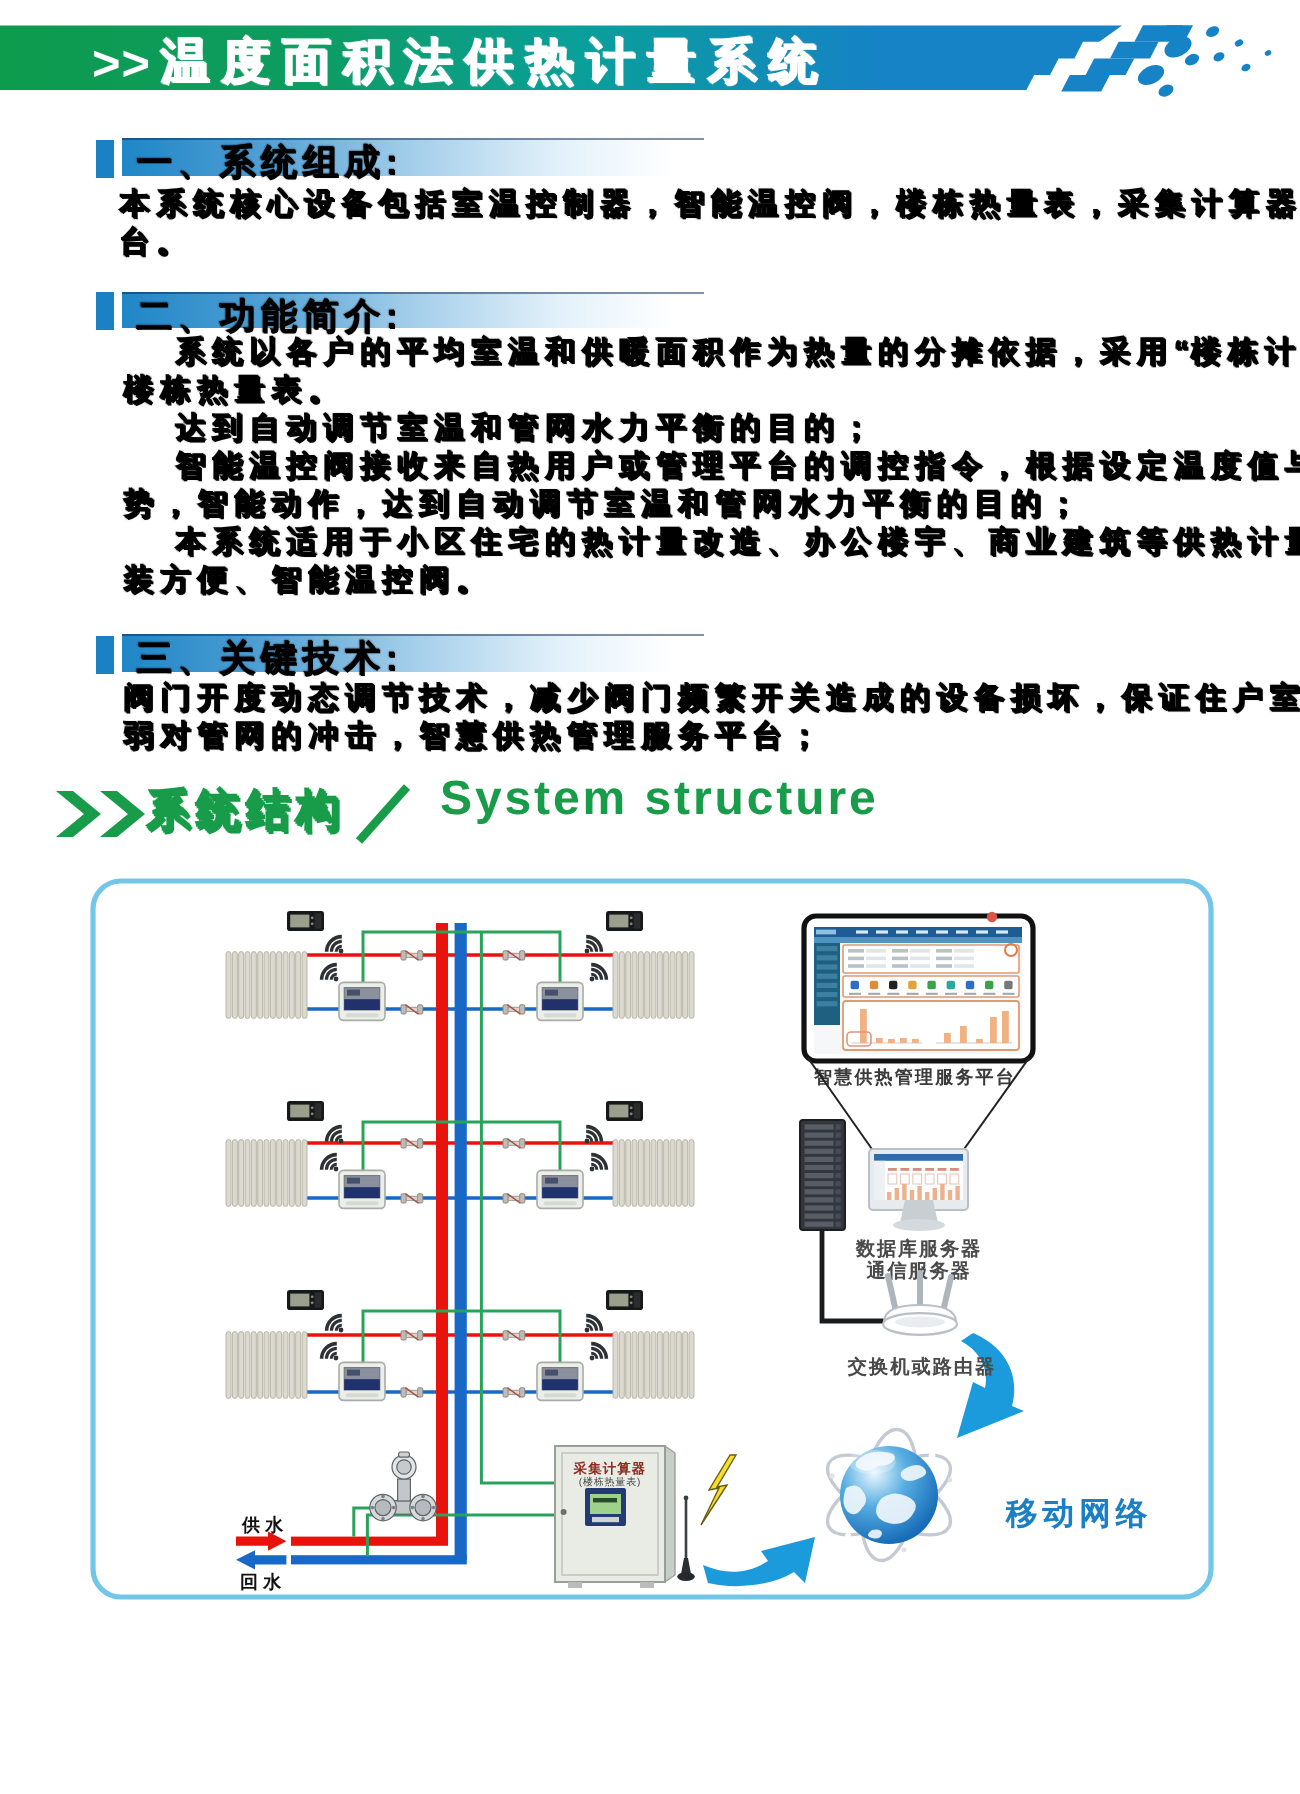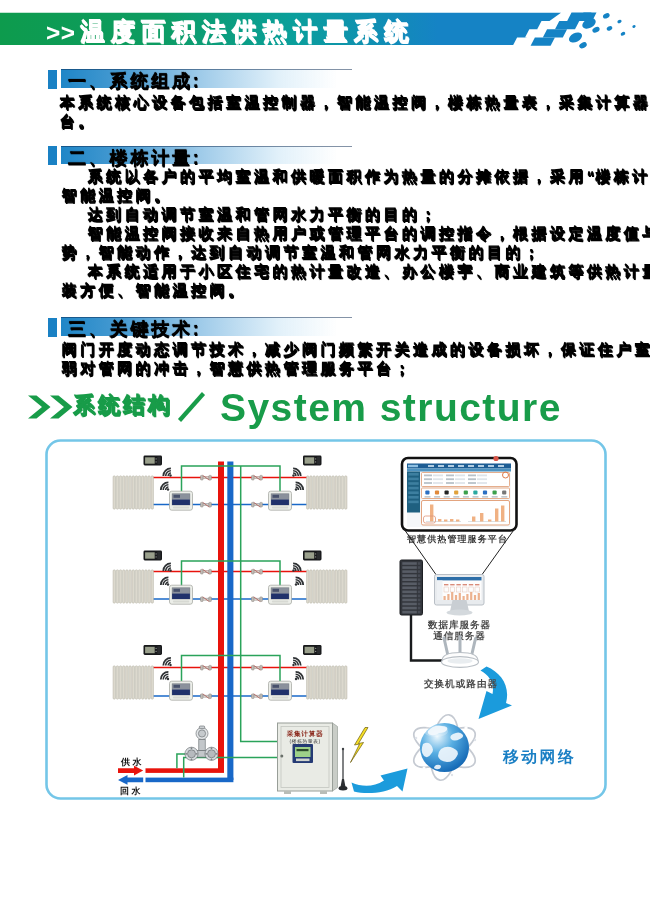--- a/index.html
+++ b/index.html
@@ -388,29 +388,29 @@
 </g>
 <text x="461" y="686.5" text-anchor="middle" class="ct" font-size="9.6" letter-spacing="1.0" fill="#4a4a4a" font-weight="bold">交换机或路由器</text>
 </svg>
 <div class="wt" style="left:46px;top:20.5px;font-size:24.4px;letter-spacing:0.5px;">&gt;&gt;</div>
 <div class="wt" style="left:80.5px;top:19.8px;font-size:24.4px;letter-spacing:6px;text-shadow:0 0 1px #fff,0.6px 0.6px 0 #fff,-0.6px -0.6px 0 #fff;text-align:right;">温度面积法供热计量系统</div>
 <div class="secsq" style="top:69.5px"></div>
 <div class="secbar" style="top:69px"></div>
 <div class="sechd" style="top:72.2px">一、系统组成:</div>
 <div class="secsq" style="top:146.0px"></div>
 <div class="secbar" style="top:145.5px"></div>
-<div class="sechd" style="top:148.7px">二、楼栋计量:</div>
+<div class="sechd" style="top:148.7px">二、功能简介:</div>
 <div class="secsq" style="top:317.5px"></div>
 <div class="secbar" style="top:317px"></div>
 <div class="sechd" style="top:320.2px">三、关键技术:</div>
 <div class="t" style="left:60px;top:95px">本系统核心设备包括室温控制器，智能温控阀，楼栋热量表，采集计算器，在线管理平</div>
 <div class="t" style="left:60px;top:114px">台。</div>
 <div class="t" style="left:88px;top:169px">系统以各户的平均室温和供暖面积作为热量的分摊依据，采用<span class="q">“</span>楼栋计量，按户分摊”</div>
-<div class="t" style="left:62px;top:188px">智能温控阀。</div>
+<div class="t" style="left:62px;top:188px">楼栋热量表。</div>
 <div class="t" style="left:88px;top:207px">达到自动调节室温和管网水力平衡的目的；</div>
 <div class="t" style="left:88px;top:226px">智能温控阀接收来自热用户或管理平台的调控指令，根据设定温度值与室温变化趋</div>
 <div class="t" style="left:62px;top:245px">势，智能动作，达到自动调节室温和管网水力平衡的目的；</div>
 <div class="t" style="left:88px;top:264px">本系统适用于小区住宅的热计量改造、办公楼宇、商业建筑等供热计量场所，设备安</div>
 <div class="t" style="left:62px;top:283px">装方便、智能温控阀。</div>
 <div class="t" style="left:62px;top:342px">阀门开度动态调节技术，减少阀门频繁开关造成的设备损坏，保证住户室内温度稳定，减</div>
 <div class="t" style="left:62px;top:361px">弱对管网的冲击，智慧供热管理服务平台；</div>
 <div style="position:absolute;left:73.5px;top:395px;z-index:3;font-weight:bold;font-size:22px;color:#189c49;letter-spacing:2.95px;line-height:1;white-space:nowrap;text-shadow:0 0 1px #189c49,0.8px 0.8px 0 #189c49,-0.8px -0.8px 0 #189c49">系统结构</div>
-<div style="position:absolute;left:220px;top:388.3px;z-index:3;font-weight:bold;font-size:39px;color:#189c49;letter-spacing:1.45px;line-height:1;white-space:nowrap">System structure</div>
+<div style="position:absolute;left:220px;top:388.3px;z-index:3;font-weight:bold;font-size:24px;color:#189c49;letter-spacing:1.45px;line-height:1;white-space:nowrap">System structure</div>
 
 </body></html>

